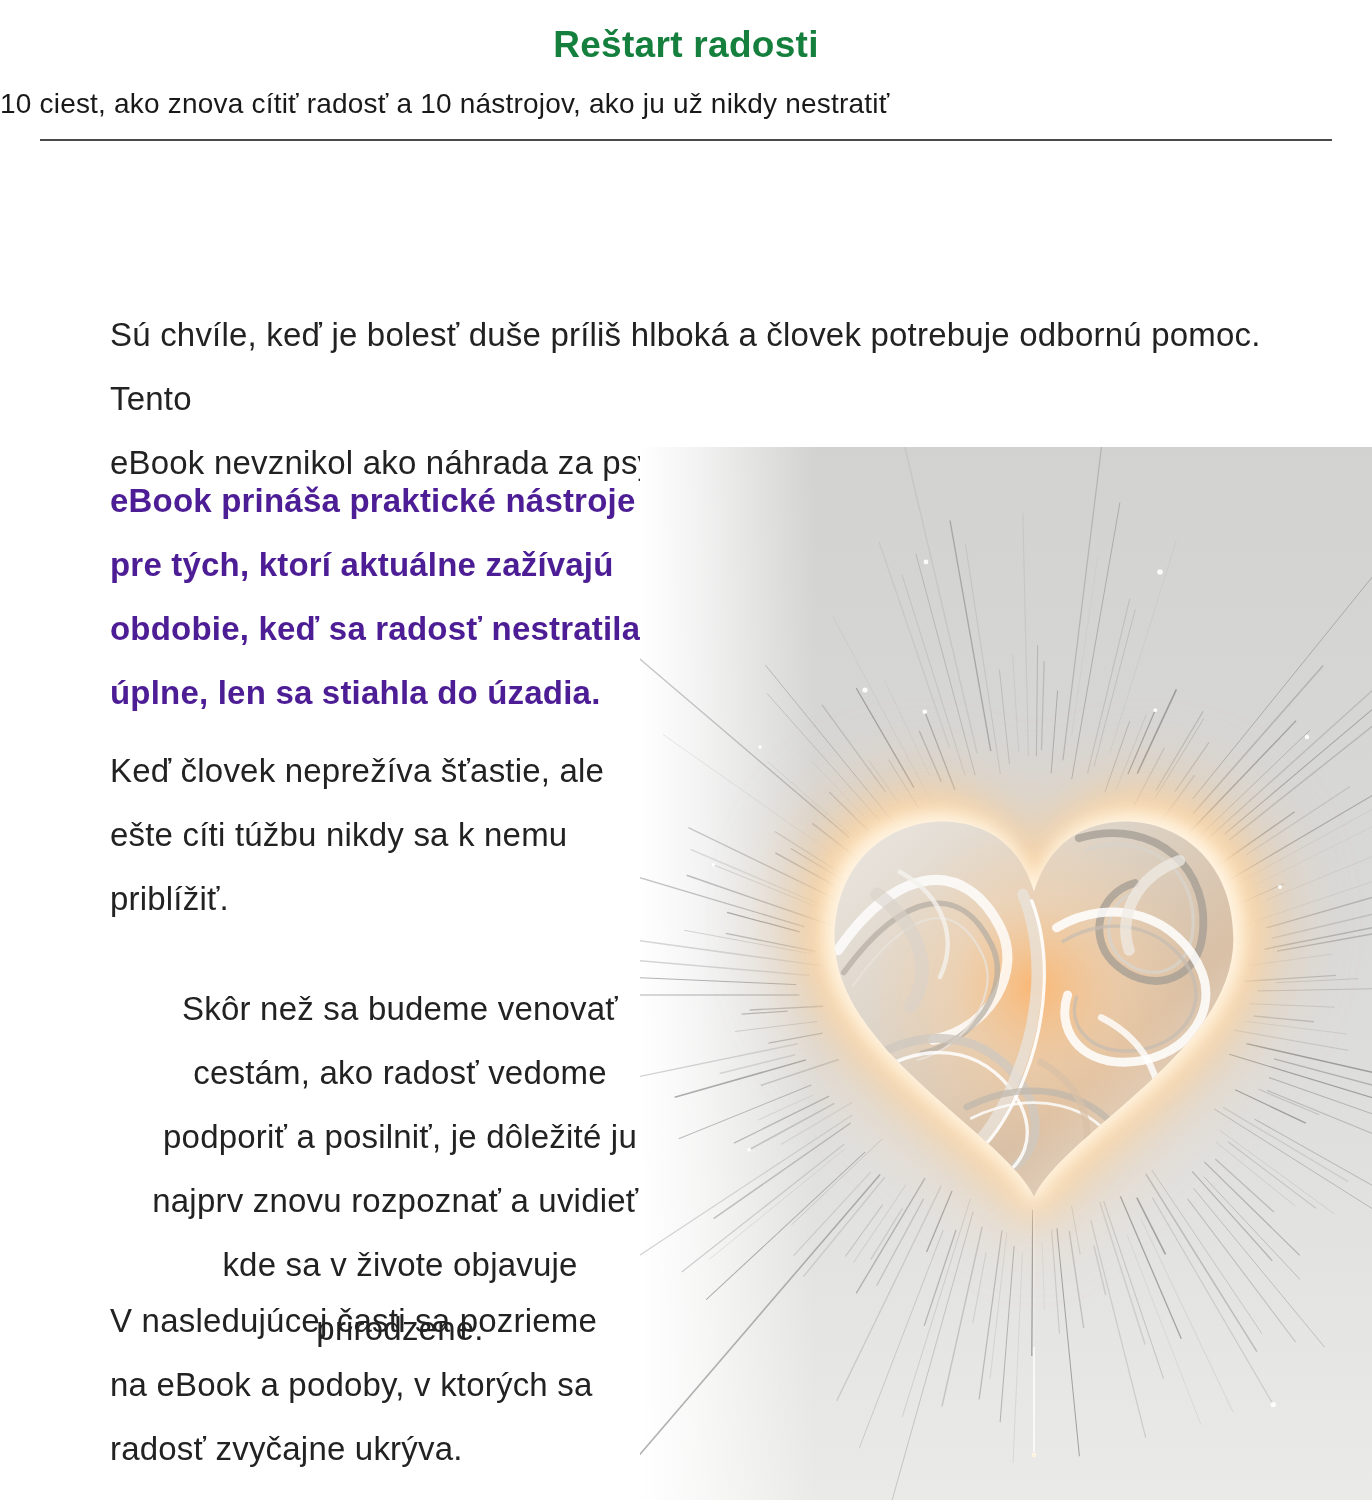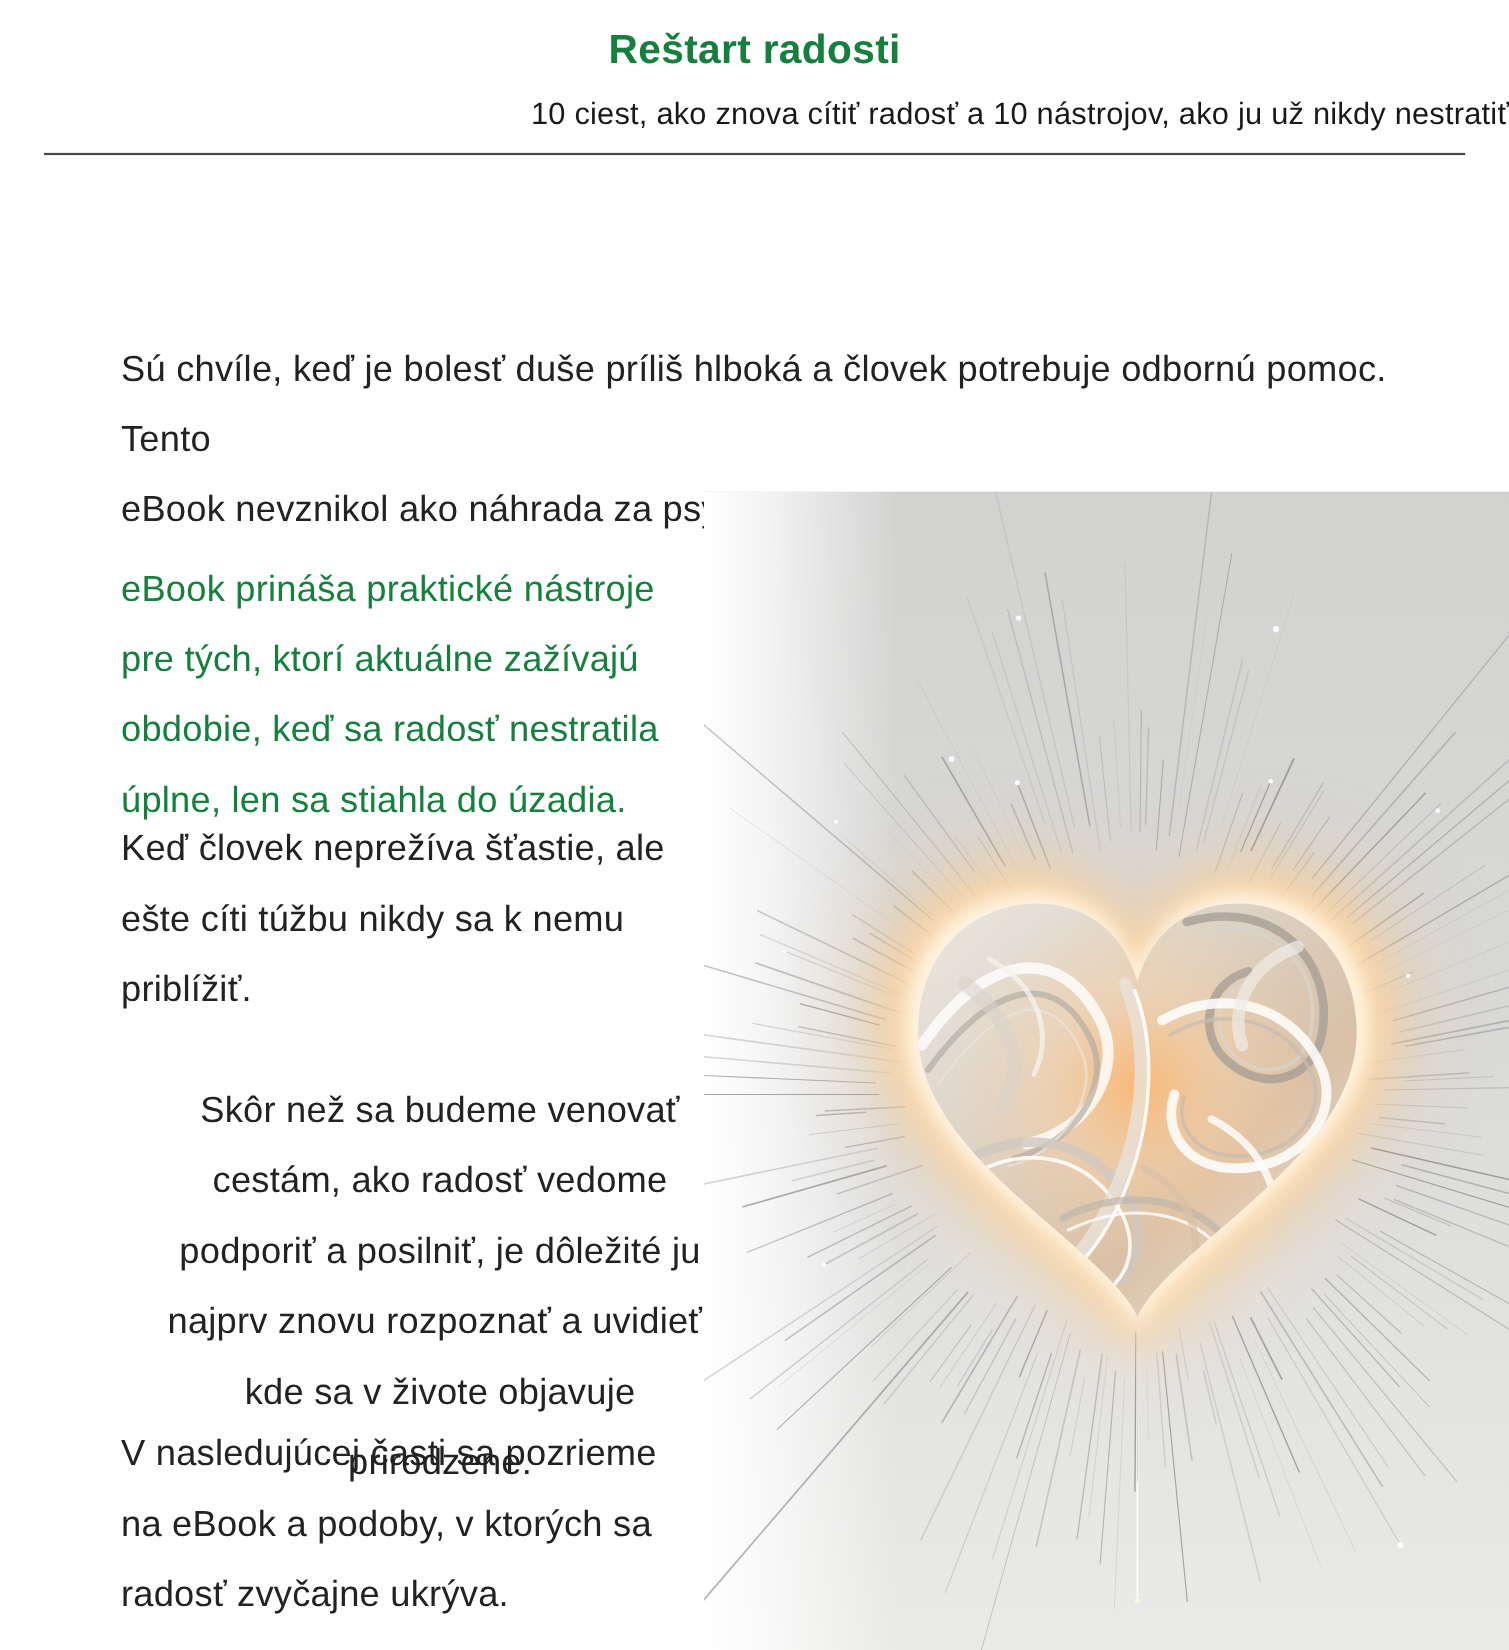--- a/index.html
+++ b/index.html
@@ -14,39 +14,39 @@
 
   
   .page-title {
     position: absolute; top: 24px; left: 0; width: 100%;
     text-align: center;
     font-size: 37px; font-weight: 800; letter-spacing: 0.3px;
     color: #15803d; margin: 0;
   }
   .page-subtitle {
     position: absolute; top: 88px; left: 0; width: 100%;
-    text-align: right;
+    text-align: left;
     font-size: 28px; font-weight: 400; letter-spacing: 0.2px;
     color: #191919; margin: 0;
   }
   .divider {
     position: absolute; top: 139px; left: 40px; width: 1292px;
     border: none; border-top: 2px solid #4a4a4a; margin: 0;
   }
 
   
   .para {
     position: absolute;
     font-size: 33px; line-height: 64px; letter-spacing: 0.2px;
     color: #222222;
     white-space: pre-line;
     margin: 3px;
   }
   .para-intro  { left: 107px; top: 300px;  width: 1160px; }
-  .para-bold   { left: 107px; top: 500px;  width: 580px; font-weight: 400; color: #15803d; }
+  .para-bold   { left: 107px; top: 466px;  width: 580px; font-weight: 700; color: #4c1d95; }
   .para-feel   { left: 107px; top: 736px;  width: 580px; }
   .para-before { left: 107px; top: 974px;  width: 580px; text-align: center; }
   .para-next   { left: 107px; top: 1286px; width: 580px; }
 
   
   .art {
     position: absolute; left: 640px; top: 447px; width: 732px; height: 1053px;
     background:
       linear-gradient(90deg, #ffffff 0%, rgba(255,255,255,0.72) 8%, rgba(255,255,255,0) 24%),
       linear-gradient(180deg, #d2d2d1 0%, #d9d9d8 45%, #eaeae8 100%);

